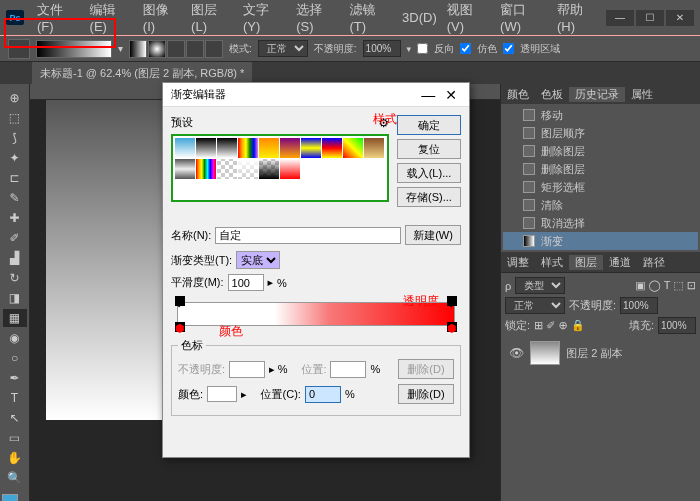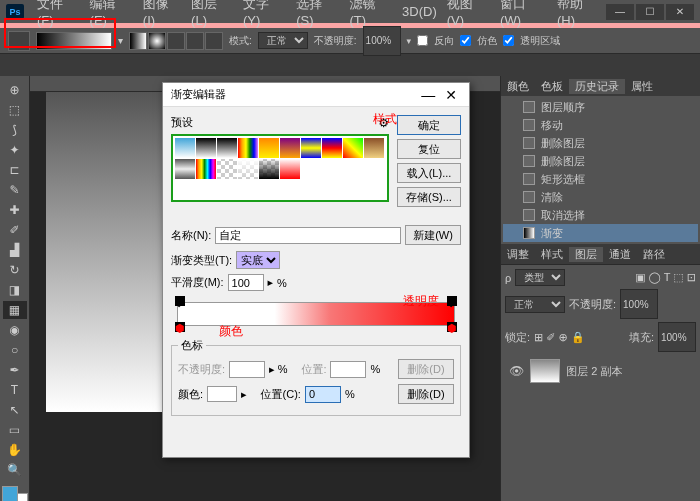--- a/index.html
+++ b/index.html
@@ -1,31 +1,31 @@
 <!DOCTYPE html>
 <html><head>
 <meta charset="utf-8">
 <style>
 *{margin:0;padding:0;box-sizing:border-box;font-family:"Microsoft YaHei",sans-serif;font-size:11px;color:#ccc}
 body{background:#535353;width:700px;height:501px;overflow:hidden;position:relative}
-.top-menu{background:#535353;height:28px;display:flex;align-items:center;padding:0 6px;border-bottom:5px solid #fca5a5}
+.top-menu{background:#535353;height:36px;display:flex;align-items:center;padding:0 6px;border-bottom:1px solid #fca5a5}
 .ps-logo{width:18px;height:15px;background:#001e36;color:#31a8ff;font-weight:bold;font-size:9px;display:flex;align-items:center;justify-content:center;margin-right:8px;border-radius:2px}
 .menu-item{padding:0 5px;font-size:13px;cursor:pointer}
 .win-controls{margin-left:auto;display:flex;gap:2px}
 .win-btn{width:28px;height:16px;background:#3a3a3a;display:flex;align-items:center;justify-content:center;font-size:10px;cursor:pointer}
 .options-bar{background:#535353;height:26px;display:flex;align-items:center;padding:0 8px;gap:6px;border-bottom:1px solid #2a2a2a}
 .tool-preset{width:22px;height:20px;background:#404040;border:1px solid #666}
 .grad-picker{width:76px;height:18px;background:linear-gradient(90deg,#000,#fff);border:1px solid #666}
 .red-box{position:absolute;left:4px;top:18px;width:112px;height:30px;border:2px solid red;pointer-events:none;z-index:5}
 .grad-type-btns{display:flex;gap:1px}
 .gt-btn{width:18px;height:18px;background:#404040;border:1px solid #666}
 .gt-btn[data-sel="1"]{background:#2a2a2a}
 .opt-label{font-size:10px}
 .opt-select{background:#404040;border:1px solid #2a2a2a;color:#ccc;padding:1px 4px;font-size:10px;height:17px}
-.opt-input{width:38px;background:#404040;border:1px solid #2a2a2a;color:#ccc;font-size:10px;padding:1px 2px;height:30px}
+.opt-input{width:38px;background:#404040;border:1px solid #2a2a2a;color:#ccc;font-size:10px;padding:1px 2px;height:17px}
 .chk{width:11px;height:11px}
 .tabs-bar{background:#3a3a3a;height:22px;display:flex;align-items:center;padding-left:32px;font-size:10px;color:#999}
 .tab{padding:0 8px;height:22px;display:flex;align-items:center}
 .tab.active{background:#535353;color:#ccc}
 .main-area{position:relative;height:433px;display:flex}
 .toolbar{width:30px;background:#535353;display:flex;flex-direction:column;padding-top:4px;border-right:1px solid #2a2a2a}
 .tool{width:24px;height:20px;margin:1px auto;display:flex;align-items:center;justify-content:center;font-size:12px;cursor:pointer}
 .tool.sel{background:#2a2a2a}
 .color-swatches{margin-top:6px;position:relative;width:26px;height:26px;margin-left:2px}
 .fg-color{position:absolute;width:16px;height:16px;background:#42a5d8;border:1px solid #999;top:0;left:0}
@@ -122,20 +122,21 @@
   <input type="checkbox" class="chk" style="">
     <span class="opt-label">反向</span>
   <input type="checkbox" class="chk" checked="" style="">
     <span class="opt-label">仿色</span>
   <input type="checkbox" class="chk" checked="" style="">
     <span class="opt-label">透明区域</span>
 </div>
 <div class="red-box"></div>
 
 <div class="tabs-bar">
+  <div class="tab active">未标题-1 @ 62.4% (图层 2 副本, RGB/8) *</div>
 </div>
 
 <div class="main-area">
   <div class="toolbar">
     <div class="tool">⊕</div>
     <div class="tool">⬚</div>
     <div class="tool">⟆</div>
     <div class="tool">✦</div>
     <div class="tool">⊏</div>
     <div class="tool">✎</div>
@@ -169,25 +170,25 @@
   <div class="right-panels">
     <div class="panel-tabs">
       <span class="ptab">颜色</span>
       <span class="ptab">色板</span>
       <span class="ptab active">历史记录</span>
       <span class="ptab">属性</span>
     </div>
     <div class="history-panel">
       <div class="hist-item">
           <div class="hist-icon"></div>
+          <span>移动</span>
+        </div>
+      <div class="hist-item">
+          <div class="hist-icon"></div>
           <span>图层顺序</span>
-        </div>
-      <div class="hist-item">
-          <div class="hist-icon"></div>
-          <span>移动</span>
         </div>
       <div class="hist-item">
           <div class="hist-icon"></div>
           <span>删除图层</span>
         </div>
       <div class="hist-item">
           <div class="hist-icon"></div>
           <span>删除图层</span>
         </div>
       <div class="hist-item">

